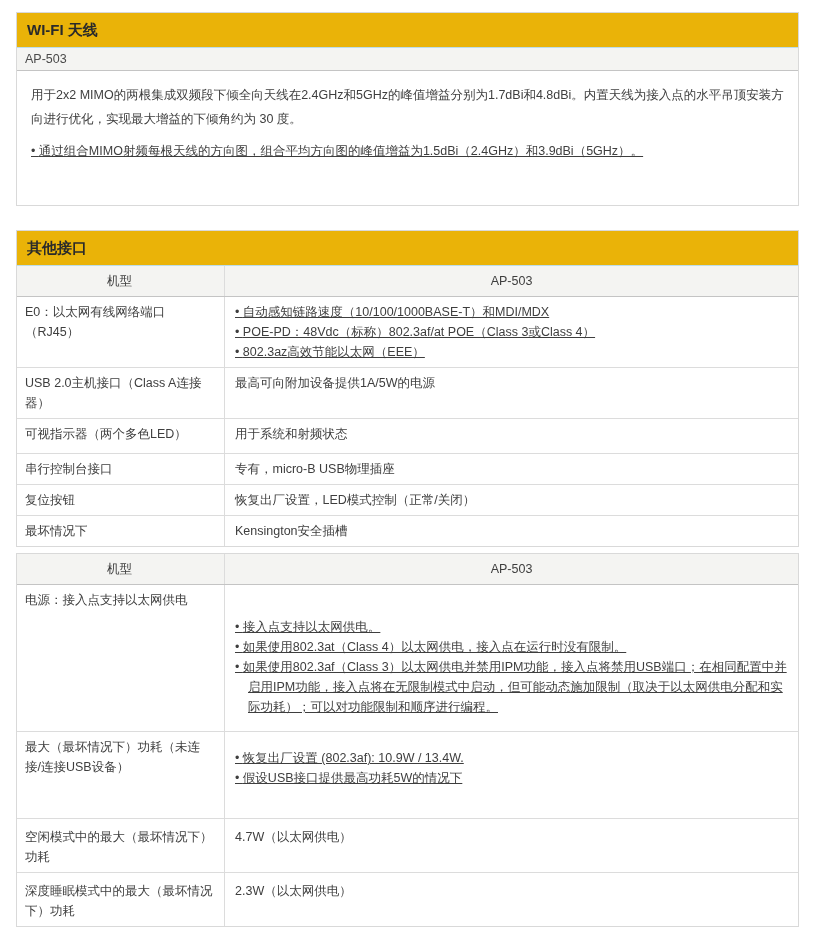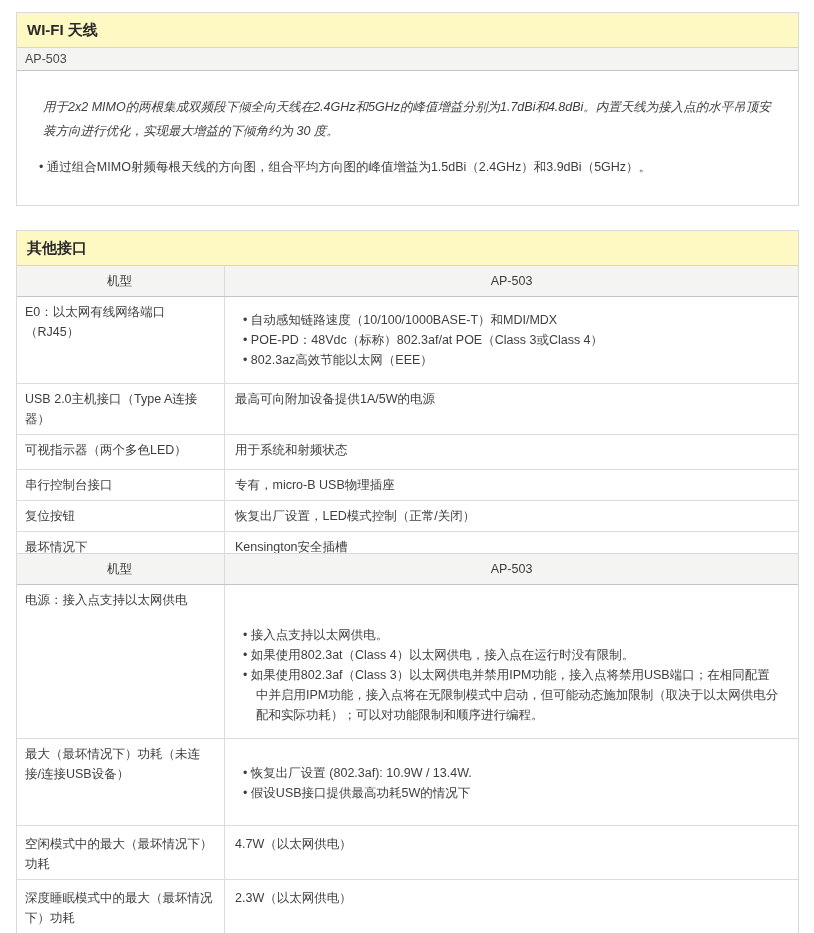--- a/index.html
+++ b/index.html
@@ -14,43 +14,43 @@
   .tbl {
     position:absolute; left:16px; width:783px;
     border:1px solid #d9d9d9; box-sizing:border-box;
     background:#ffffff;
   }
   #sec-wifi { top:12px; }
   #sec-if   { top:230px; }
   #sec-pw   { top:553px; }
 
   .hdr {
-    background:#fef9c3;
+    background:#eab308;
     border-bottom:1px solid #bddde9;
     height:34px; line-height:34px;
     padding:0 10px;
     font-size:15px; font-weight:600; color:#2a2a2a;
   }
 
   .model-bar {
     background:#f4f4f2;
     border-bottom:1px solid #c4c4c4;
     padding:4px 8px;
     font-size:12.5px; line-height:14px;
     color:#4a4a4a;
   }
 
   .body1 {
     padding:12px 12px 12px 14px;
     min-height:110px;
     font-size:12.5px; line-height:24px;
   }
-  .body1 p { margin:12px;font-style:italic; }
+  .body1 p { margin:0; }
 
-  .bullets { margin:8px; padding:0; list-style:none; }
+  .bullets { margin:0; padding:0; list-style:none;text-decoration:underline; }
   .bullets li { padding-left:13px; text-indent:-13px; }
   .bullets li::before { content:"• "; }
   .para-bullets { margin-top:8px; line-height:24px; }
 
   .row { display:flex; font-size:12.5px; box-sizing:border-box; }
   .row + .row { border-top:1px solid #dcdcdc; }
   .row.model { background:#f4f4f2; border-bottom:1px solid #c4c4c4;text-align:center; }
   .row.model + .row { border-top:none; }
 
   .c1 {
@@ -99,21 +99,21 @@
       <div class="c2">
         <ul class="bullets cell-bullets">
           <li>自动感知链路速度（10/100/1000BASE-T）和MDI/MDX</li>
           <li>POE-PD：48Vdc（标称）802.3af/at POE（Class 3或Class 4）</li>
           <li>802.3az高效节能以太网（EEE）</li>
         </ul>
       </div>
     </div>
 
     <div class="row" style="min-height:36px">
-      <div class="c1">USB 2.0主机接口（Type A连接器）</div>
+      <div class="c1">USB 2.0主机接口（Class A连接器）</div>
       <div class="c2">最高可向附加设备提供1A/5W的电源</div>
     </div>
 
     <div class="row" style="min-height:35px">
       <div class="c1">可视指示器（两个多色LED）</div>
       <div class="c2">用于系统和射频状态</div>
     </div>
 
     <div class="row" style="min-height:25px">
       <div class="c1">串行控制台接口</div>

